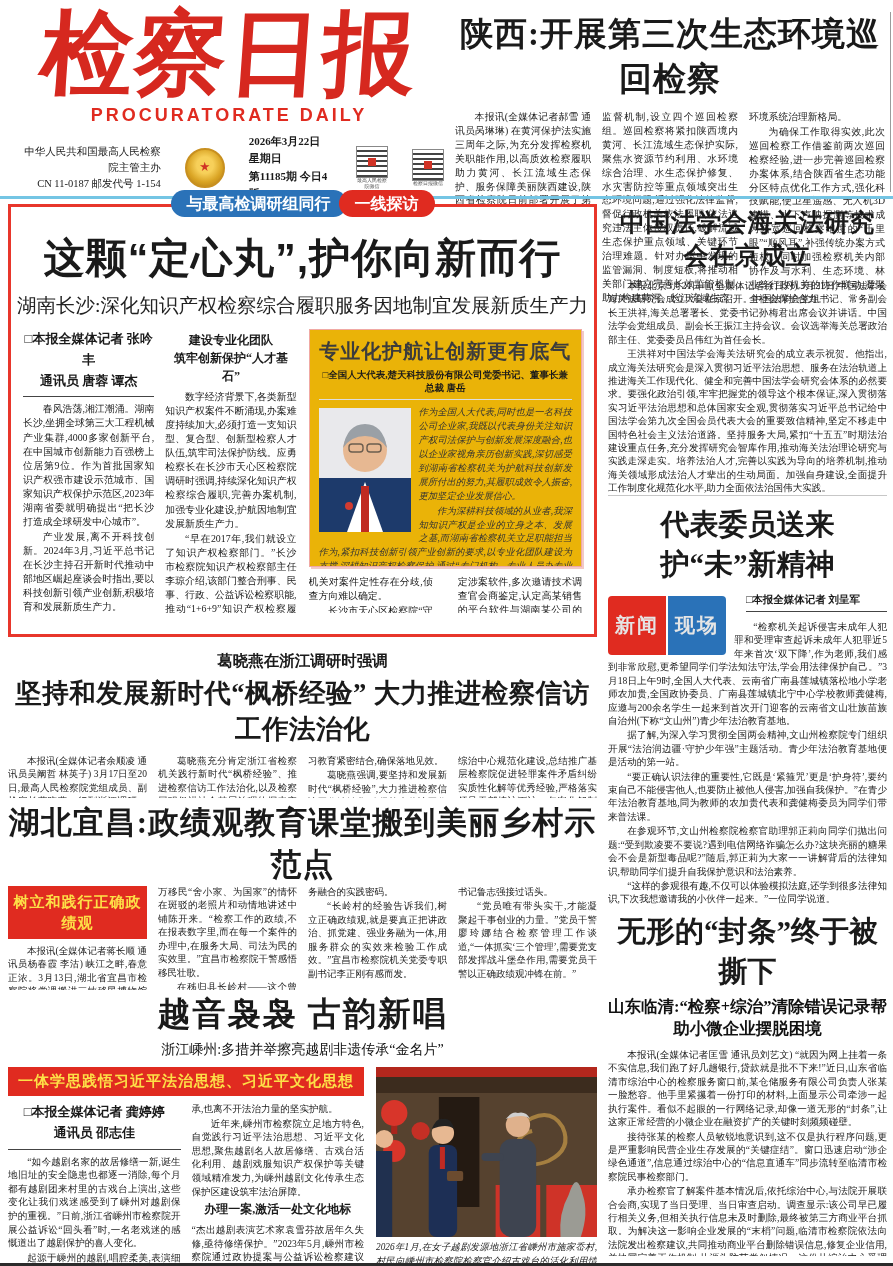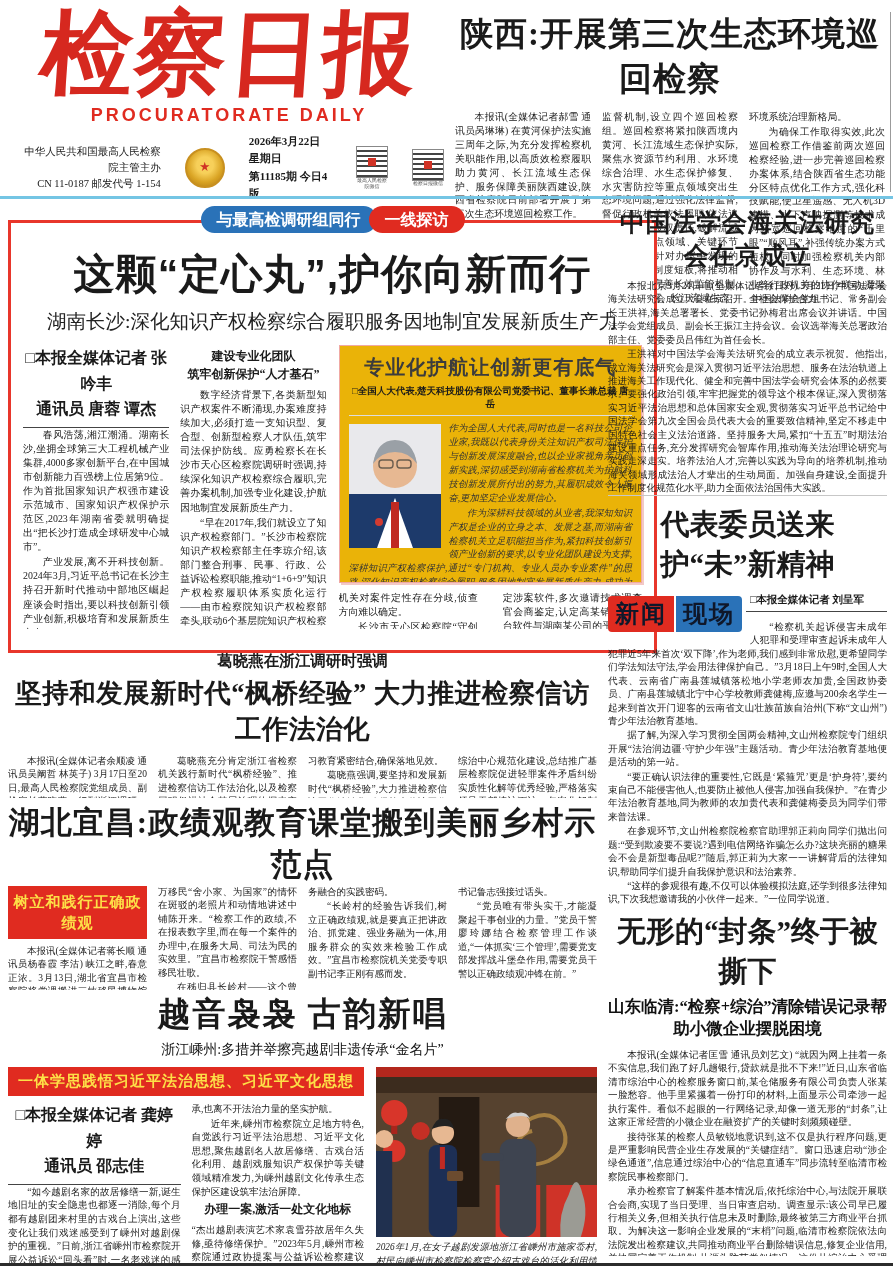--- a/index.html
+++ b/index.html
@@ -33,34 +33,34 @@
   .qrwrap{text-align:center;font-size:5px;color:#555;line-height:1.2;width:34px;}
 
   
   .shaanxi{position:absolute;left:455px;top:12px;width:430px;height:180px;border-right:1px solid #9b9b9b;padding-right:5px;}
   .shaanxi h1{font-size:33px;text-align:center;letter-spacing:1px;margin-bottom:8px;}
   .shaanxi .col{font-size:9.8px;}
 
   .rule-cyan{position:absolute;left:0;top:196px;width:893px;height:3px;background:#74c5e4;}
 
   
-  .redbox{position:absolute;left:8px;top:220px;width:649px;height:433px;border:3px solid #e8362b;box-sizing:border-box;background:#fff;}
+  .redbox{position:absolute;left:8px;top:204px;width:589px;height:433px;border:3px solid #e8362b;box-sizing:border-box;background:#fff;}
   .pillrow{position:absolute;left:0;right:0;top:-17px;text-align:center;font-family:"Liberation Sans",sans-serif;}
   .pill{display:inline-block;color:#fff;font-weight:bold;font-size:16px;padding:4px 16px;border-radius:18px;line-height:1.2;}
   .pill-blue{background:#2a72b8;}
   .pill-red{background:#e02b20;margin-left:-8px;}
   .lead-head{text-align:center;font-family:"Liberation Sans",sans-serif;font-weight:900;font-size:41px;
              letter-spacing:1px;margin-top:24px;}
   .lead-sub{text-align:center;font-size:19.5px;margin-top:6px;color:#222;}
   .lead-body{display:flex;gap:12px;padding:10px 12px 6px 12px;height:300px;box-sizing:border-box;}
   .half{flex:1;display:flex;gap:11px;min-width:0;}
   .half-right{flex:1;min-width:0;display:flex;flex-direction:column;}
   .lead-body .col{font-size:9.9px;}
-  .byline{font-weight:bold;font-size:16px;white-space:pre-line;border-bottom:1px solid #444;
-          padding-bottom:5px;text-align:center;line-height:1.6;}
+  .byline{font-weight:bold;font-size:13px;white-space:pre-line;border-bottom:1px solid #444;
+          padding-bottom:5px;margin-bottom:5px;text-align:center;line-height:1.6;}
   .subhead2{font-weight:bold;font-size:12px;text-align:center;white-space:pre-line;margin:2px 0 5px 0;line-height:1.5;}
 
   
   .quotebox{border:1px solid #f0a9a4;box-shadow:2px 2px 0 #f3c9c6;padding:8px 9px;height:220px;overflow:hidden;
             background:#eab308;margin-bottom:8px;}
   .qtitle{font-size:20px;text-align:center;color:#3c3c3c;letter-spacing:1px;}
   .qby{font-size:9.5px;font-weight:bold;text-align:center;border-bottom:1px solid #ddd;padding:4px 0;margin-bottom:6px;}
   .qflow{font-size:9.3px;font-style:italic;color:#333;line-height:1.5;text-align:justify;}
   .portrait{float:left;width:92px;height:124px;margin:2px 8px 4px 0;}
   .qcols{display:flex;gap:25px;flex:1;overflow:hidden;}
@@ -68,21 +68,21 @@
 
   
   .rightcol{position:absolute;left:608px;top:206px;width:279px;height:1056px;}
   .rc-art{overflow:hidden;}
   .rc-art .bodytxt{font-size:9.6px;line-height:1.4;text-align:justify;}
   .haiguan{height:290px;border-bottom:1px solid #c7c7c7;padding-bottom:4px;box-sizing:border-box;}
   .haiguan h1{font-size:25px;text-align:center;letter-spacing:0.5px;margin-bottom:7px;}
   .daibiao{height:408px;padding-top:9px;box-sizing:border-box;}
   .daibiao h1{font-size:29px;text-align:center;margin-bottom:8px;}
   .newsbadge{float:left;margin:3px 8px 4px 0;font-family:"Liberation Sans",sans-serif;font-weight:900;}
-  .newsbadge span{display:inline-block;color:#0f172a;font-size:24px;padding:2px 7px;letter-spacing:2px;}
+  .newsbadge span{display:inline-block;color:#e5e5e5;font-size:20px;padding:16px 7px;letter-spacing:2px;}
   .nb-red{background:#e02b20;border-radius:4px 0 0 4px;}
   .nb-blue{background:#2a72b8;border-radius:0 4px 4px 0;margin-left:2px;}
   .dby{font-weight:bold;font-size:10.5px;margin:2px 0 8px 138px;border-bottom:1px solid #444;padding-bottom:4px;}
   .fengtiao{height:352px;padding-top:8px;box-sizing:border-box;}
   .fengtiao h1{font-size:29px;text-align:center;}
   .fengtiao h2{font-size:16.5px;text-align:center;font-weight:bold;margin:4px 0 8px 0;color:#111;}
 
   
   .midband{position:absolute;left:8px;top:651px;width:589px;height:147px;overflow:hidden;}
   .kicker{text-align:center;font-size:15.5px;font-weight:bold;}

